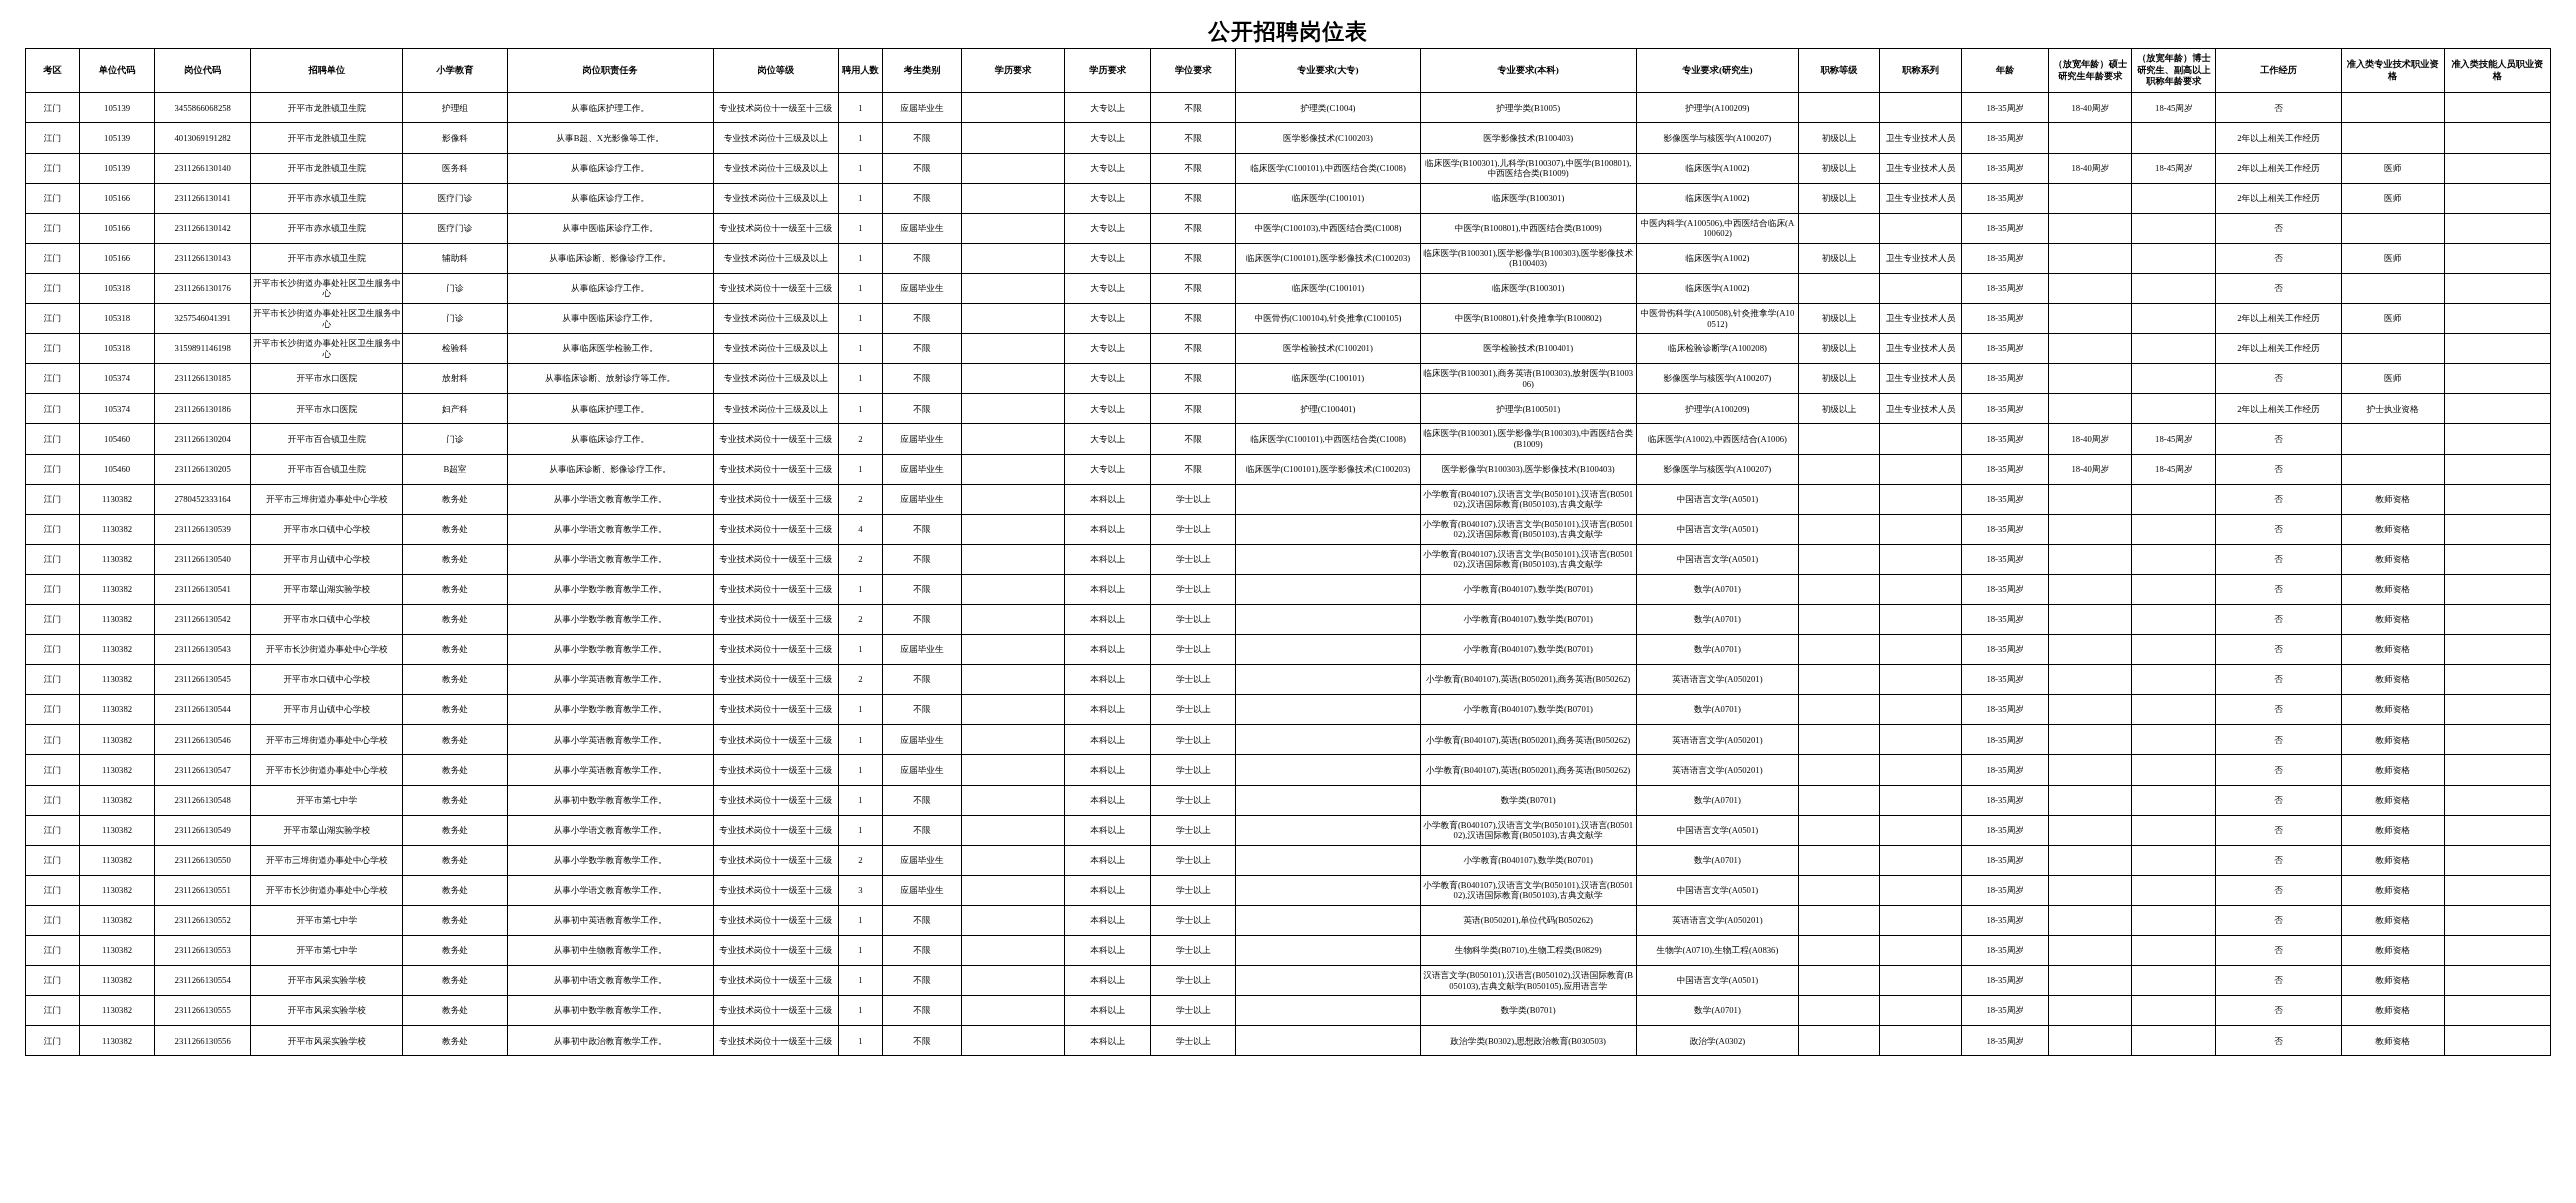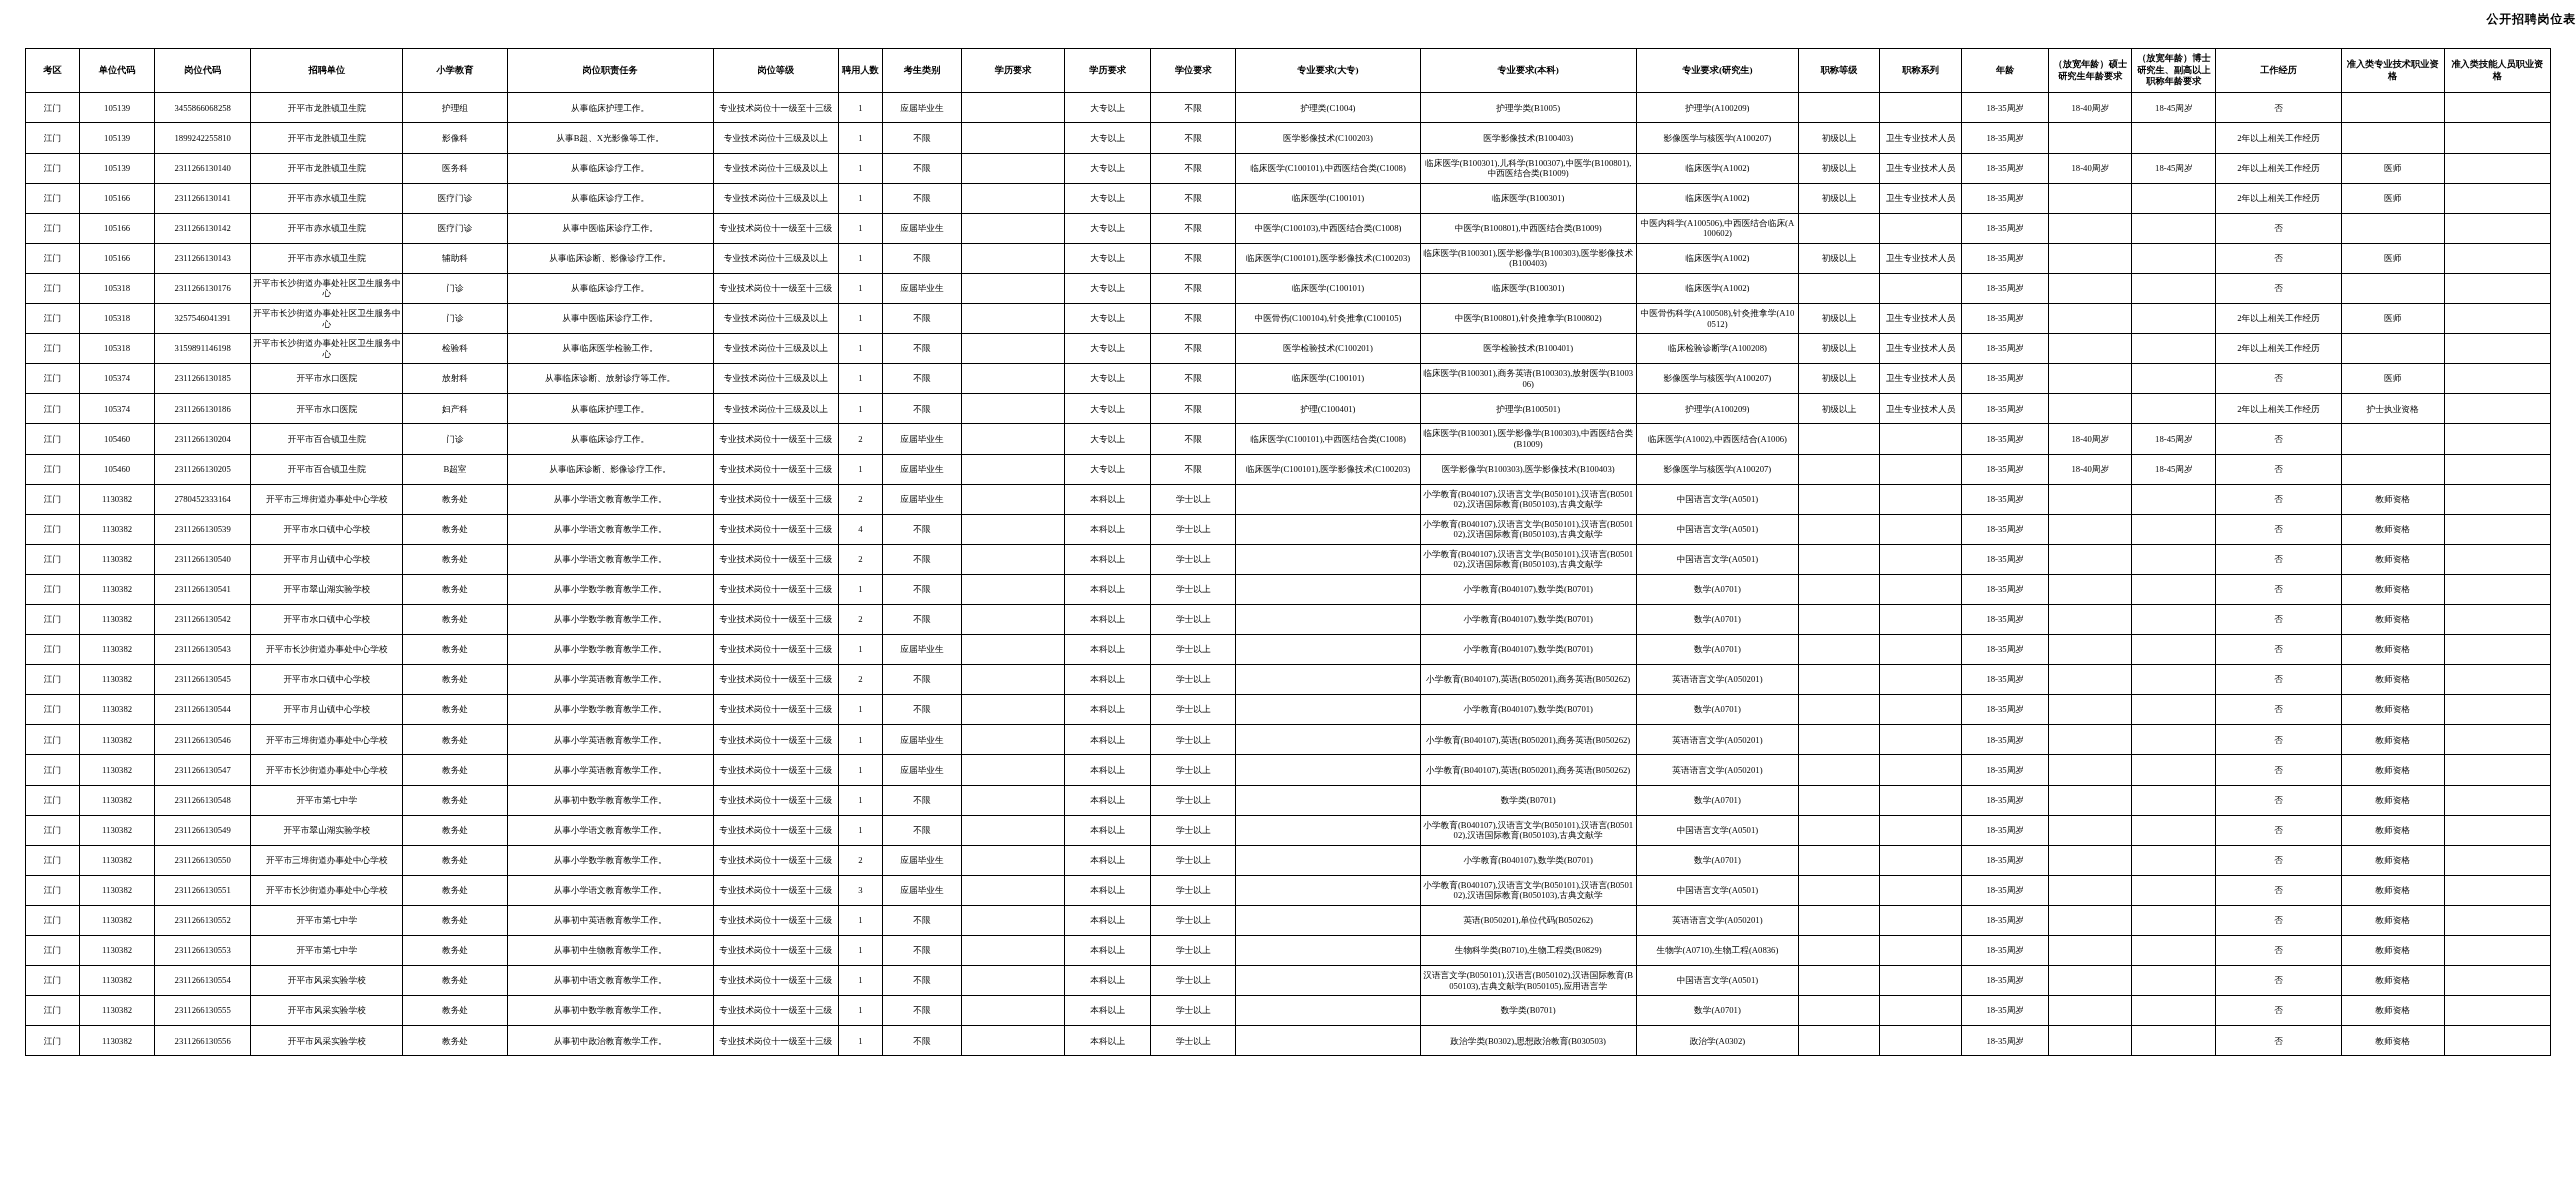--- a/index.html
+++ b/index.html
@@ -1,18 +1,18 @@
 <!DOCTYPE html>
 <html style="font-size:13.3px"><head>
 <meta charset="utf-8">
 <style>
   html,body{margin:0;padding:0;background:#ffffff;}
   .page{width:2576px;height:1204px;position:relative;background:#fff;overflow:hidden;
         font-family:"Liberation Serif","DejaVu Serif",serif;color:#000;}
-  .title{font-size:12px;font-weight:700;text-align:right;margin:0;padding-top:10.8px;letter-spacing:0.8px;}
+  .title{font-size:22px;font-weight:700;text-align:center;margin:6px;padding-top:10.8px;letter-spacing:0.8px;}
   table.job{position:absolute;left:25px;top:48px;width:2526px;border-collapse:collapse;
             table-layout:fixed;border:1.7px solid #000;background:#fff;}
   th,td{border-left:0.8px solid #000;border-right:0.8px solid #000;
         border-top:1.7px solid #000;border-bottom:1.7px solid #000;
         text-align:center;vertical-align:middle;word-break:break-all;}
   th{font-size:9.2px;font-weight:700;height:40px;padding:1.7px 2.5px;line-height:1.25;}
   td{font-size:8.7px;font-weight:400;height:27.5px;padding:0.8px 1.7px;}
   td .cw{max-height:39px;overflow:hidden;line-height:1.22;margin:0 auto;}
 </style>
 </head>
@@ -146,21 +146,21 @@
           </td>
         </tr>
         <tr>
           <td>
             <div class="cw">江门</div>
           </td>
           <td>
             <div class="cw">105139</div>
           </td>
           <td>
-            <div class="cw">1899242255810</div>
+            <div class="cw">4013069191282</div>
           </td>
           <td>
             <div class="cw">开平市龙胜镇卫生院</div>
           </td>
           <td>
             <div class="cw">影像科</div>
           </td>
           <td>
             <div class="cw">从事B超、X光影像等工作。</div>
           </td>

